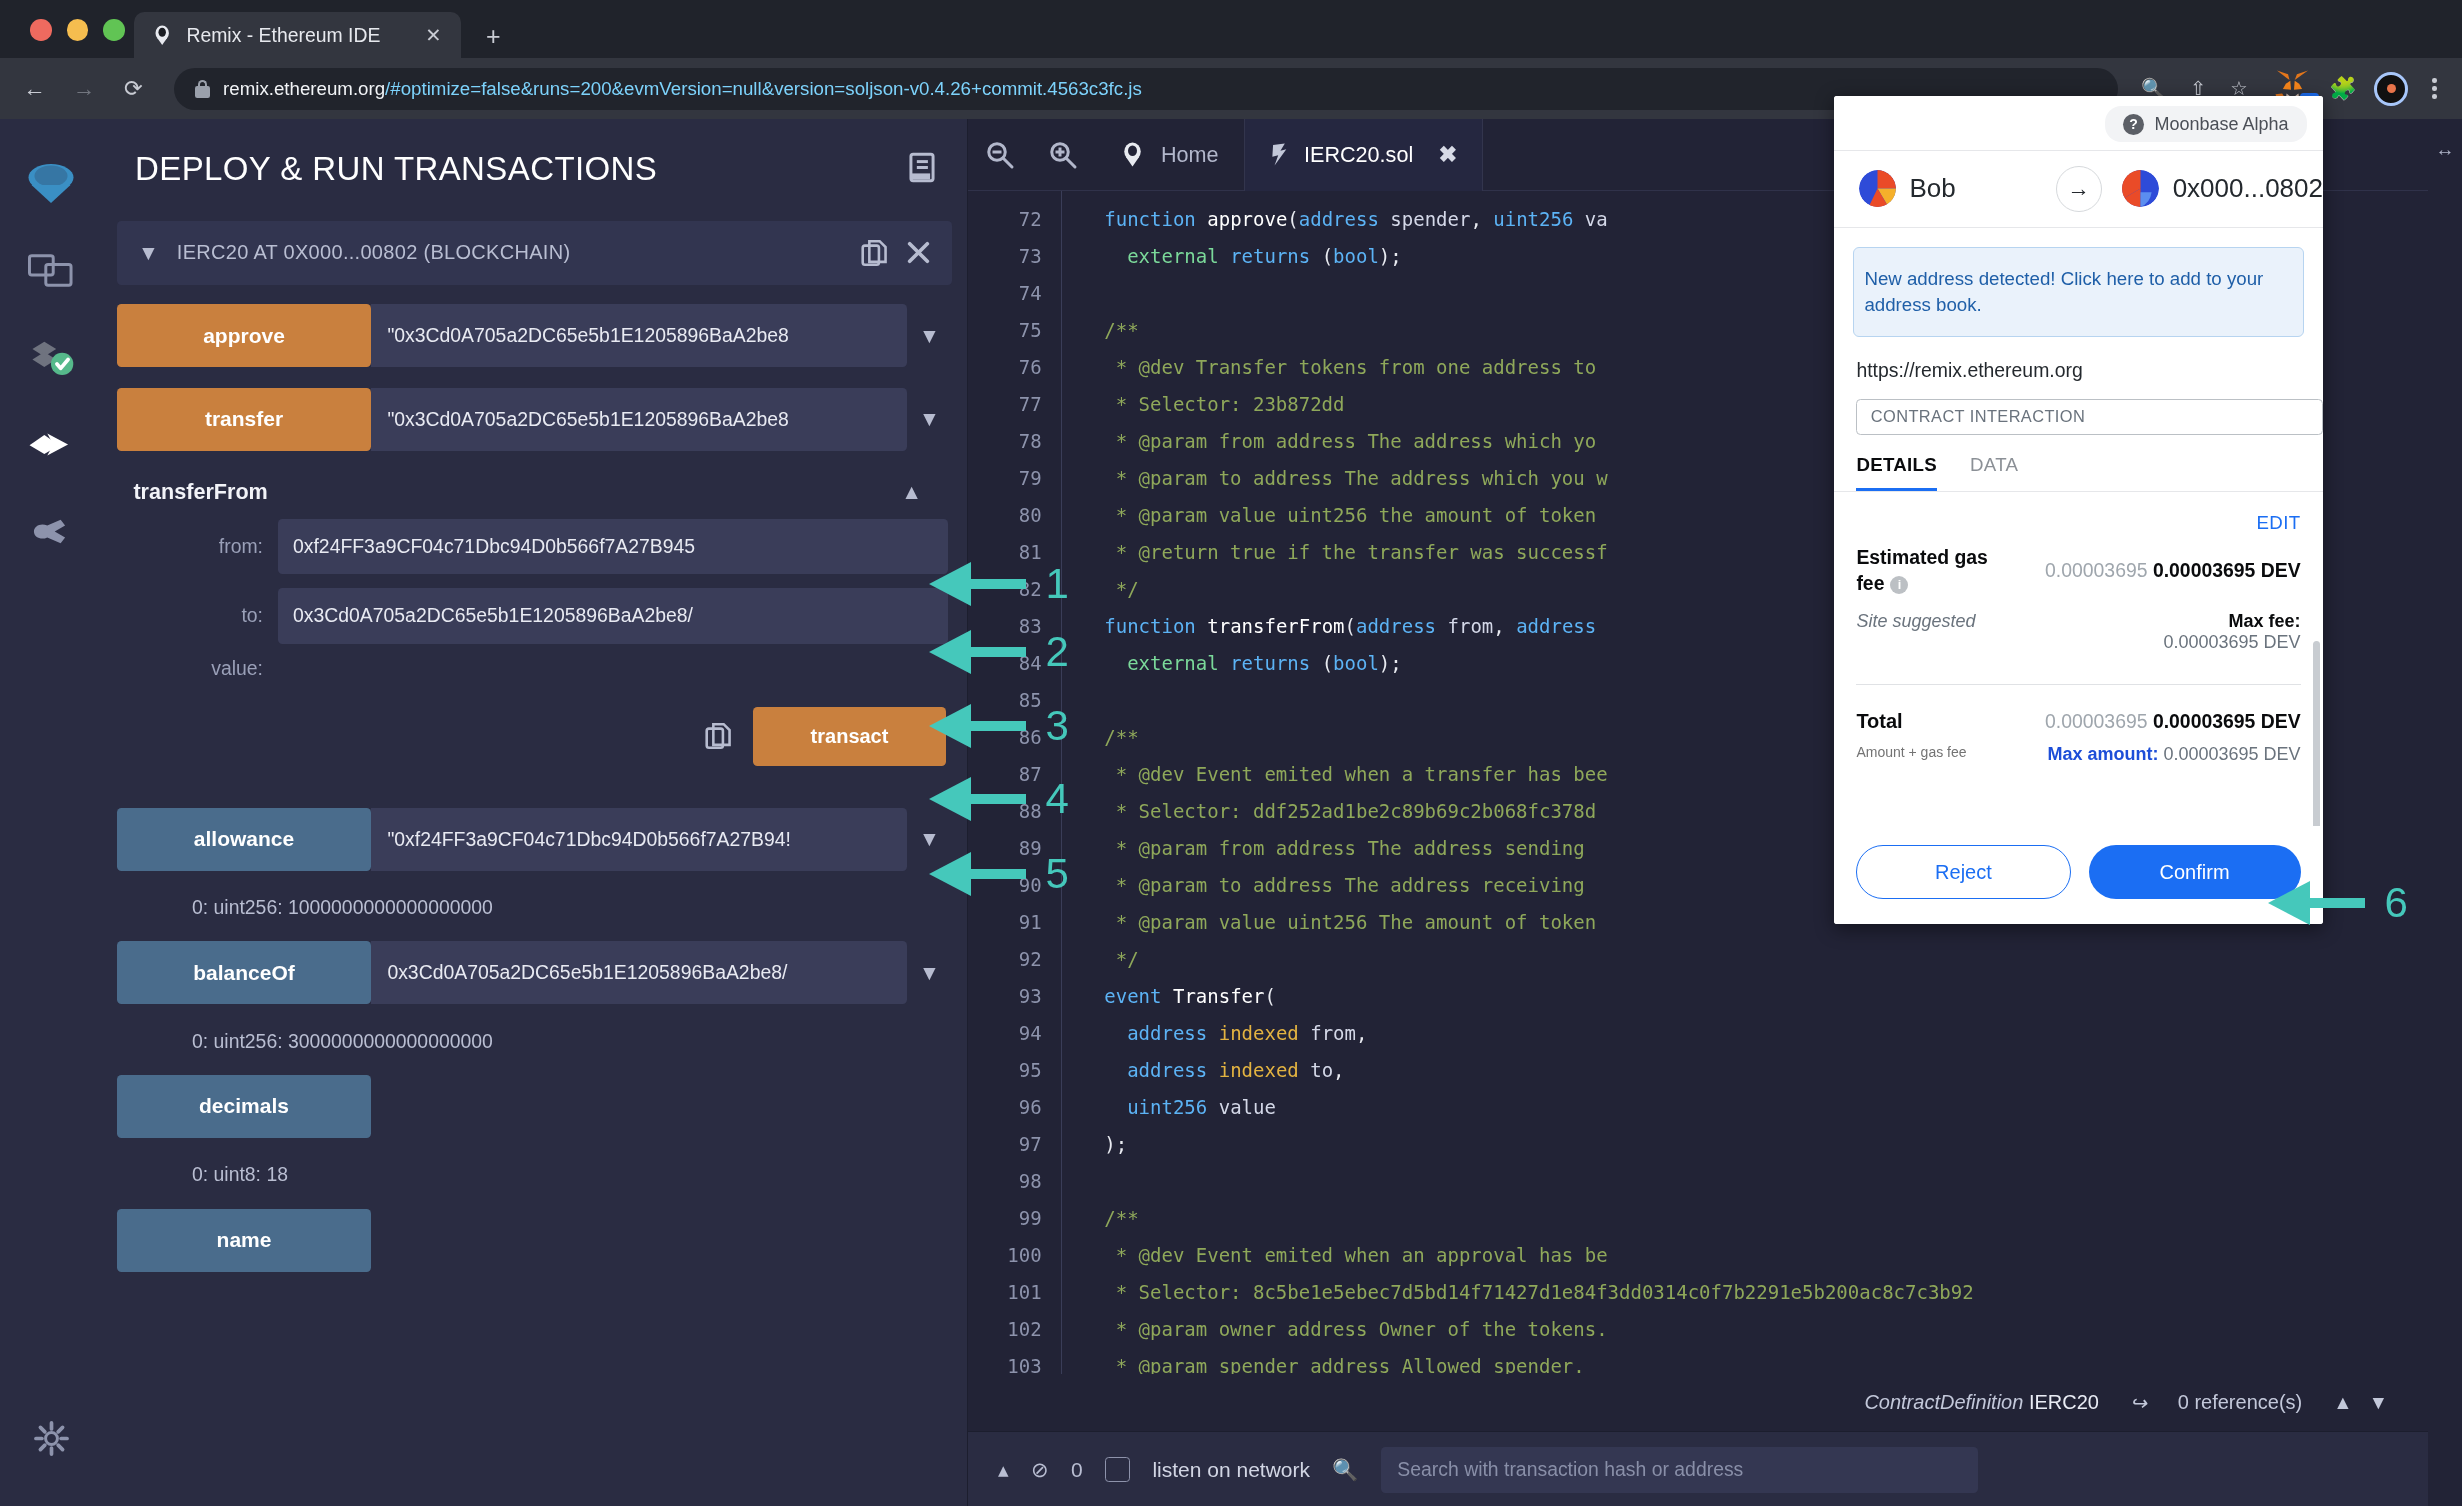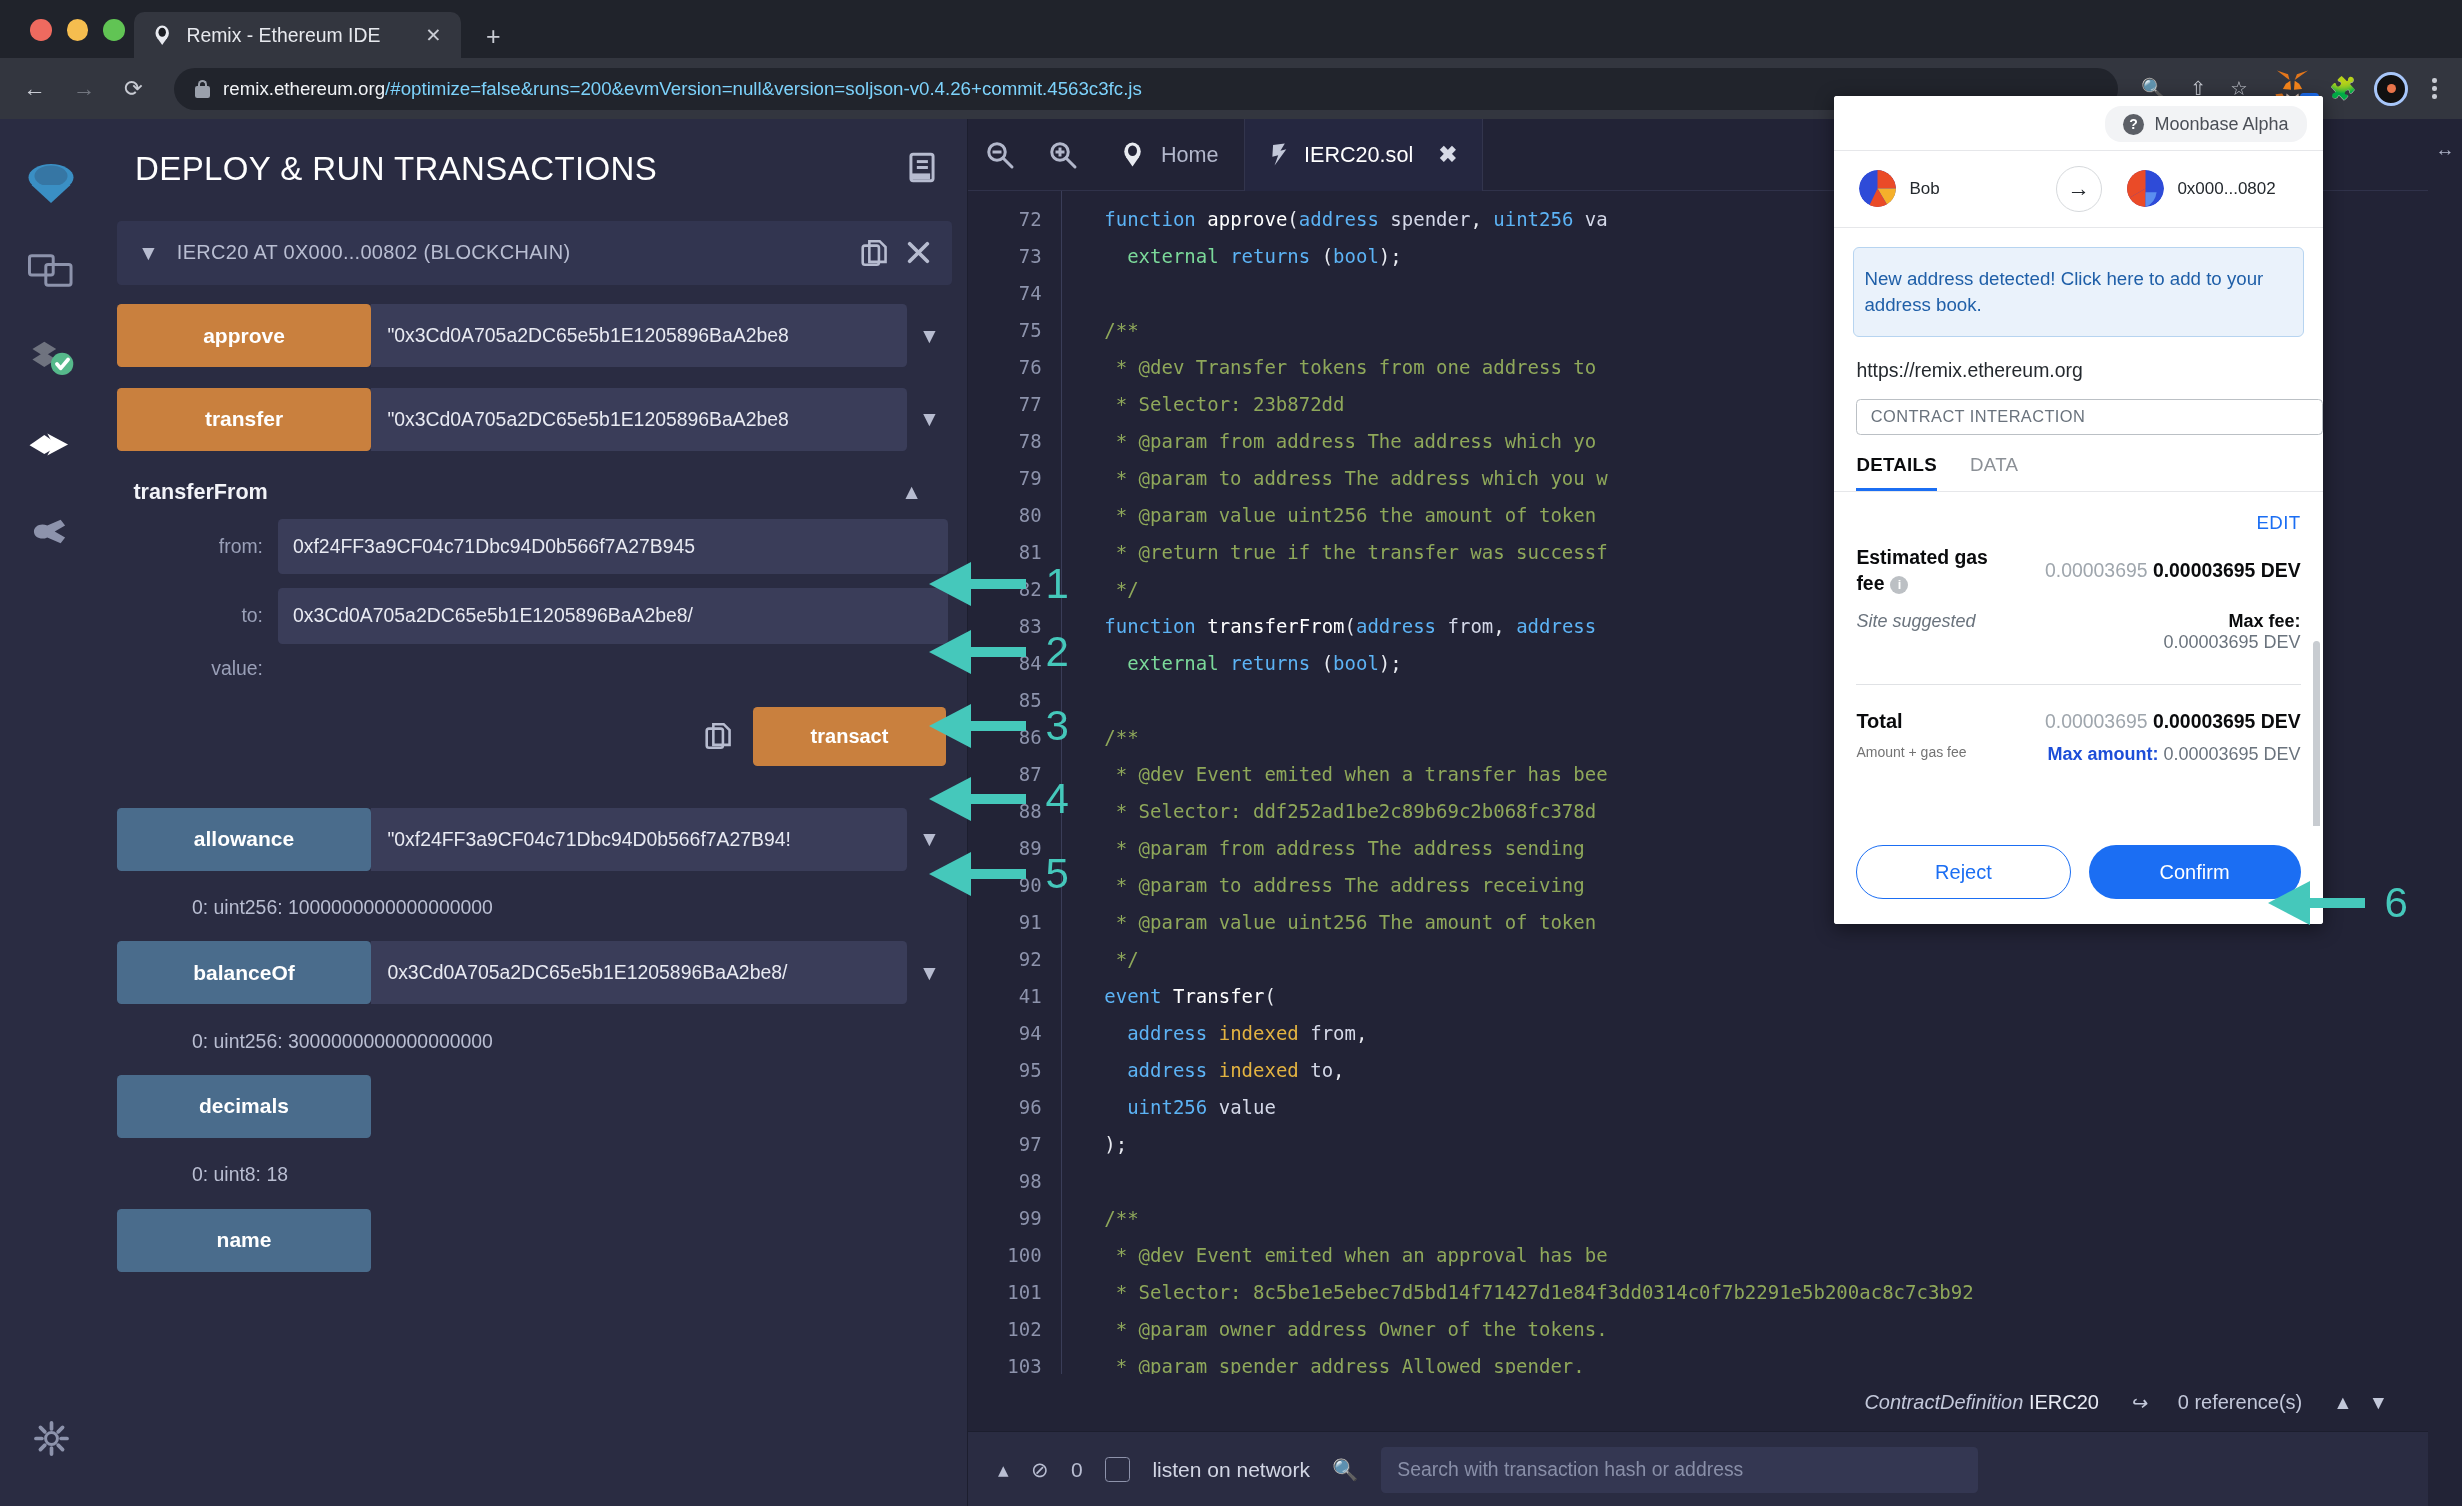--- a/index.html
+++ b/index.html
@@ -175,21 +175,21 @@
   .mm-net { display: flex; justify-content: flex-end; padding: 10.4px 16.4px 7.5px 0; background: #fff; }
   .mm-netpill { background: #f2f3f5; border-radius: 16.4px; padding: 7.5px 18px; display: flex;
                 align-items: center; gap: 10.4px; font-size: 18px; color: #4b4f57; }
   .mm-qmark { width: 21px; height: 21px; border-radius: 50%; background: #5c5f66; color: #fff;
               font-size: 14px; display: flex; align-items: center; justify-content: center; font-weight: bold; }
   .mm-accts { display: flex; align-items: center; border-top: 0.7px solid #e6e7ea; border-bottom: 0.7px solid #e6e7ea;
               height: 78px; position: relative; }
   .mm-acct { flex: 1; display: flex; align-items: center; gap: 13.4px; padding-left: 25px; }
   .mm-acct.right { padding-left: 72px; }
   .mm-jazz { width: 37px; height: 37px; border-radius: 50%; overflow: hidden; flex: none; position: relative; }
-  .mm-acct-name { font-size: 17px; color: #24292e; }
+  .mm-acct-name { font-size: 26px; color: #24292e; }
   .mm-arrow-circle { position: absolute; left: 50%; top: 50%; transform: translate(-50%,-50%);
                      width: 46px; height: 46px; border-radius: 50%; background: #fff; border: 0.7px solid #d6d9dc;
                      display: flex; align-items: center; justify-content: center; font-size: 22.4px; color: #24292e; }
   .mm-alert { margin: 19.4px 19.4px 0 19.4px; background: #eaf2fb; border: 0.7px solid #b7d4f0; border-radius: 6px;
               padding: 18px 10px; color: #1f5fa8; font-size: 18.7px; line-height: 1.38; cursor: pointer; }
   .mm-origin { padding: 22.4px 22.4px 4.5px 22.4px; font-size: 19.4px; color: #24292e; }
   .mm-chip { margin: 12px 0 0 22.4px; display: inline-block; border: 0.7px solid #bbc0c5; border-radius: 4.5px;
              padding: 7.5px 13.4px; font-size: 16.4px; color: #6a737d; letter-spacing: 0.4px; }
   .mm-tabs { display: flex; gap: 33px; padding: 19.4px 22.4px 0 22.4px; border-bottom: 0.7px solid #e6e7ea; }
   .mm-tab { font-size: 18.7px; color: #8b9096; padding-bottom: 12px; cursor: pointer; letter-spacing: 0.3px; }
@@ -502,21 +502,21 @@
               <div>83</div>
               <div>84</div>
               <div>85</div>
               <div>86</div>
               <div>87</div>
               <div>88</div>
               <div>89</div>
               <div>90</div>
               <div>91</div>
               <div>92</div>
-              <div>41</div>
+              <div>93</div>
               <div>94</div>
               <div>95</div>
               <div>96</div>
               <div>97</div>
               <div>98</div>
               <div>99</div>
               <div>100</div>
               <div>101</div>
               <div>102</div>
               <div>103</div>

